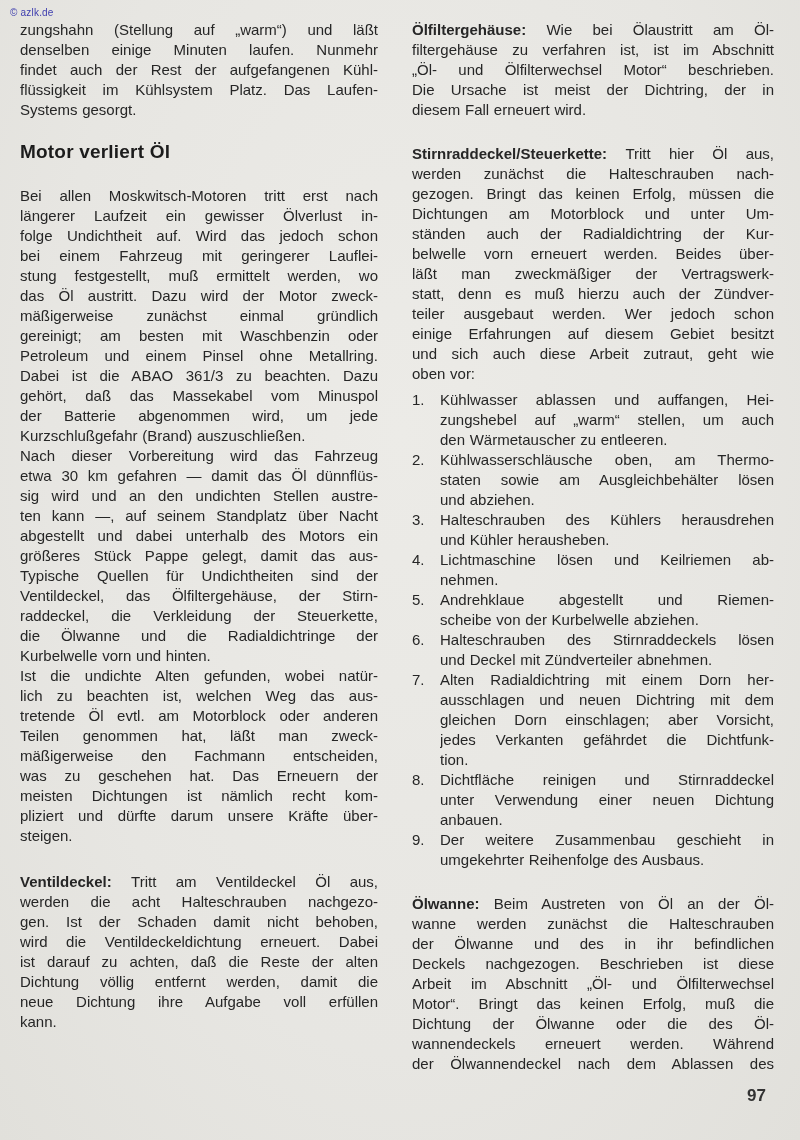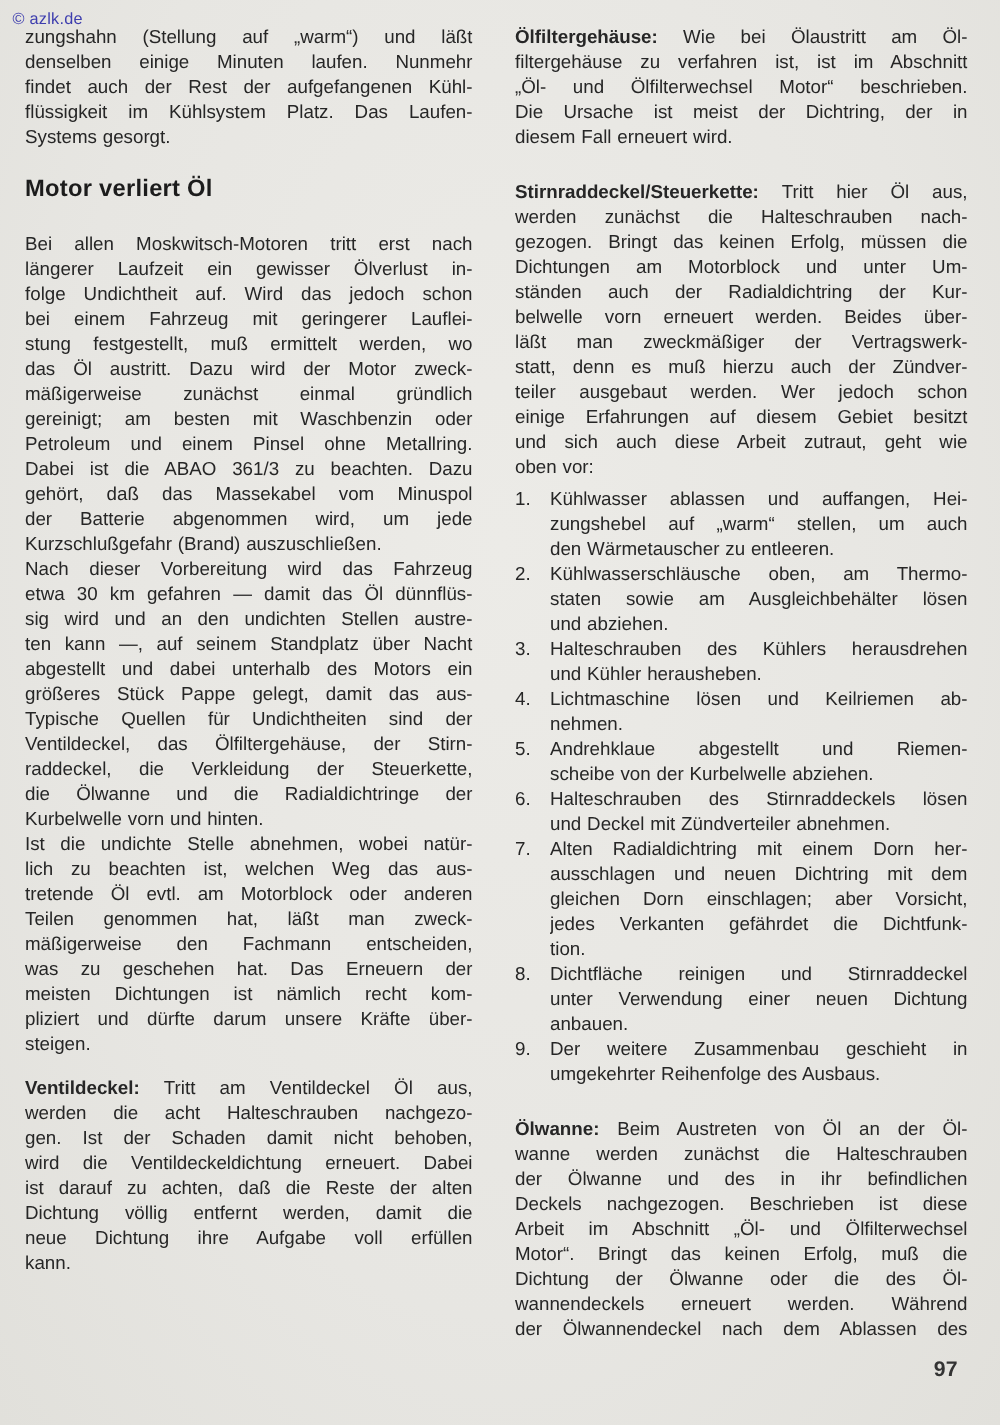--- a/index.html
+++ b/index.html
@@ -10,28 +10,28 @@
     overflow: hidden;
   }
   .page {
     position: relative;
     width: 800px; height: 1140px;
     background: radial-gradient(ellipse at 50% 38%, #ecebe7 0%, #e7e6e2 62%, #e1e0db 100%);
     color: #262626;
   }
   .watermark {
     position: absolute; left: 10px; top: 7px;
-    font-size: 13px; color: #3d3dae; letter-spacing: 0.2px;
+    font-size: 10px; color: #3d3dae; letter-spacing: 0.2px;
   }
   .col { position: absolute; top: 20px; font-size: 15px; line-height: 20px; }
   .col-left  { left: 20px;  width: 358px; }
   .col-right { left: 412px; width: 362px; }
   .para { margin: 0; }
   .gap-top   { margin-top: 24px; }
-  .gap-top-l { margin-top: 15px; }
+  .gap-top-l { margin-top: 26px; }
   .ln {
     height: 20px; overflow: hidden;
     text-align: justify; text-align-last: justify;
     word-spacing: 0.5px;
   }
   .ln.last { text-align-last: left; }
   .ln b { font-weight: 700; }
   .heading {
     margin: 22px 0 24px 0;
     font-size: 19px; line-height: 20px; font-weight: 700;
@@ -83,21 +83,21 @@
         <div class="ln">ten kann —, auf seinem Standplatz über Nacht</div>
         <div class="ln">abgestellt und dabei unterhalb des Motors ein</div>
         <div class="ln">größeres Stück Pappe gelegt, damit das aus-</div>
         <div class="ln">Typische Quellen für Undichtheiten sind der</div>
         <div class="ln">Ventildeckel, das Ölfiltergehäuse, der Stirn-</div>
         <div class="ln">raddeckel, die Verkleidung der Steuerkette,</div>
         <div class="ln">die Ölwanne und die Radialdichtringe der</div>
         <div class="ln last">Kurbelwelle vorn und hinten.</div>
       </div>
     <div class="para">
-        <div class="ln">Ist die undichte Stelle abnehmen, wobei natür-</div>
+        <div class="ln">Ist die undichte Alten gefunden, wobei natür-</div>
         <div class="ln">lich zu beachten ist, welchen Weg das aus-</div>
         <div class="ln">tretende Öl evtl. am Motorblock oder anderen</div>
         <div class="ln">Teilen genommen hat, läßt man zweck-</div>
         <div class="ln">mäßigerweise den Fachmann entscheiden,</div>
         <div class="ln">was zu geschehen hat. Das Erneuern der</div>
         <div class="ln">meisten Dichtungen ist nämlich recht kom-</div>
         <div class="ln">pliziert und dürfte darum unsere Kräfte über-</div>
         <div class="ln last">steigen.</div>
       </div>
     <div class="para gap-top-l">

